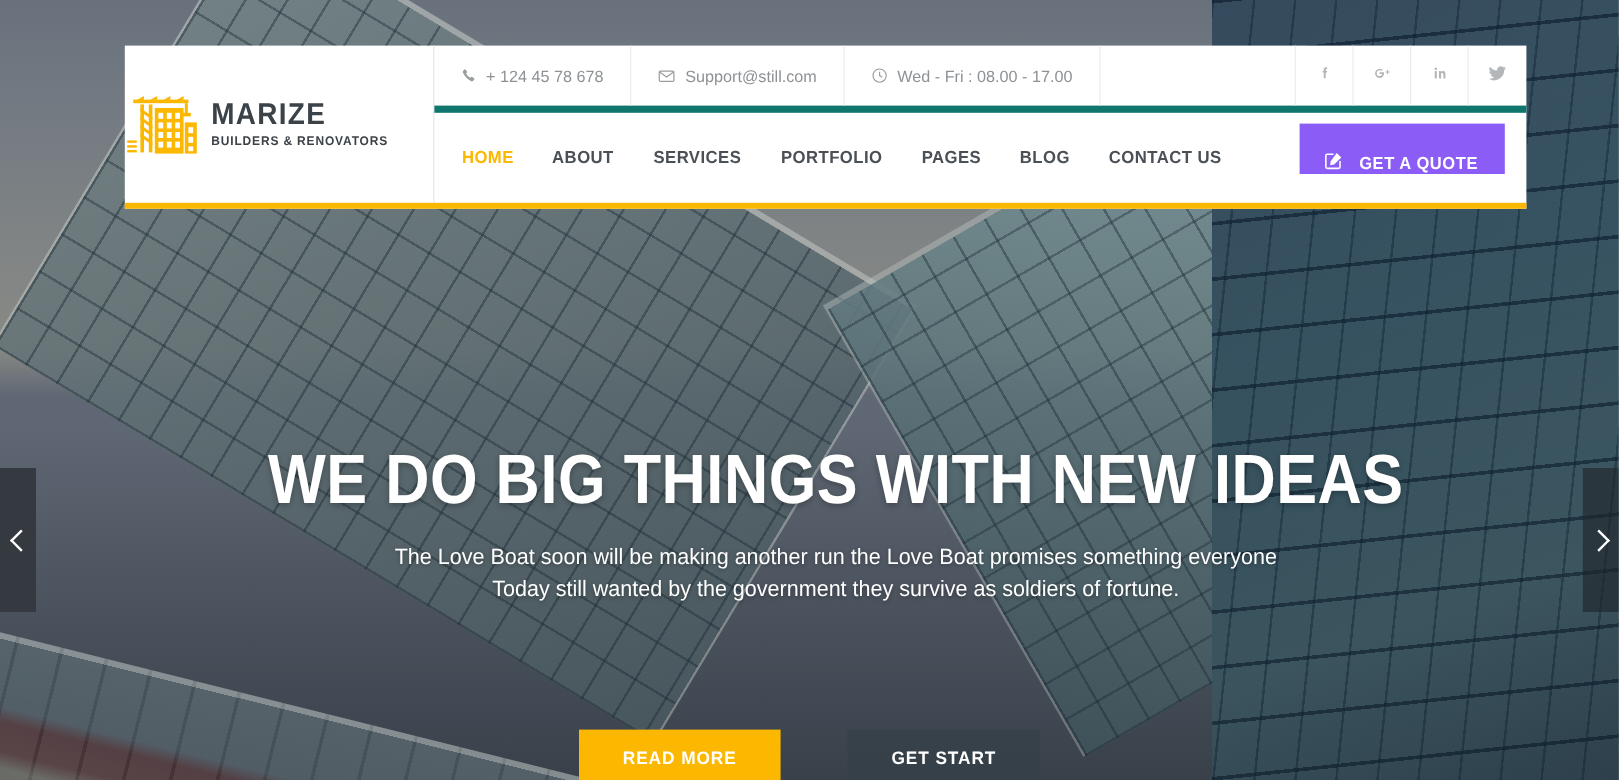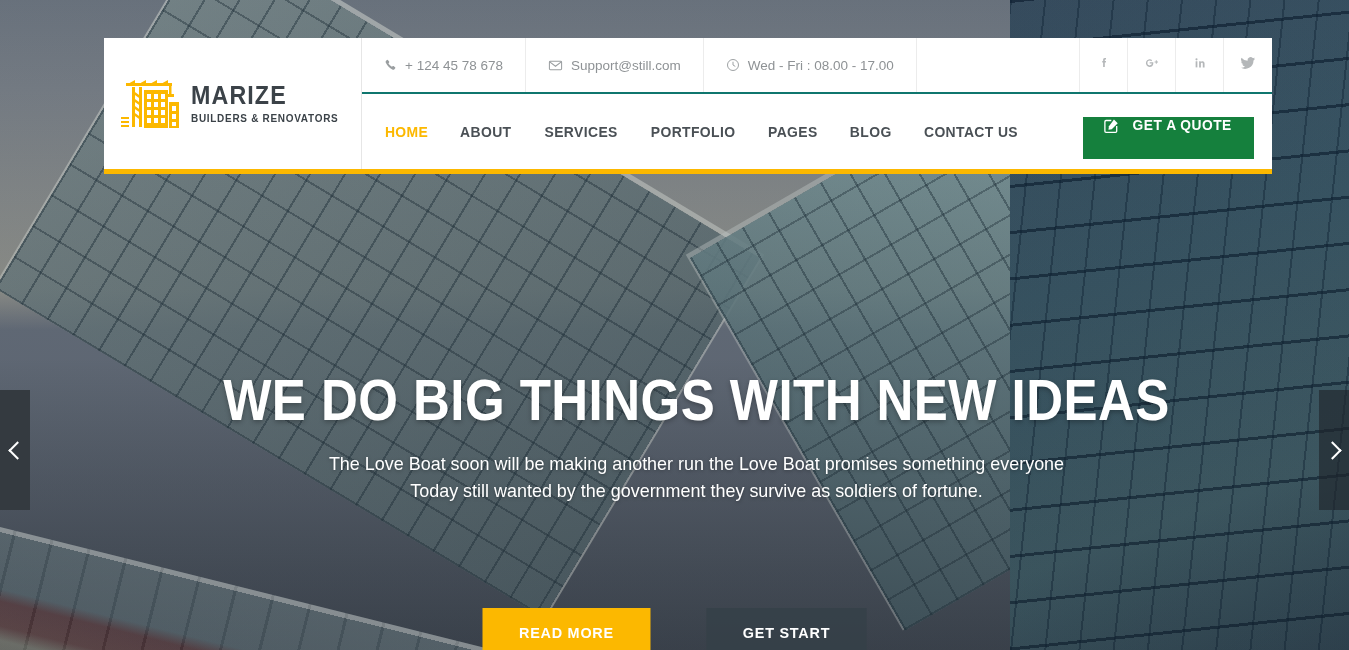--- a/index.html
+++ b/index.html
@@ -104,42 +104,42 @@
     left: 104px; top: 38px;
     width: 1168px; height: 136px;
     background: #fff;
     border-bottom: 5px solid #FCB800;
     z-index: 20;
   }
   #logo-block {
     position: absolute; left: 0; top: 0;
     width: 258px; height: 131px;
     border-right: 1px solid #e6e6e6;
-    display: flex; align-items: center; justify-content: center;
+    display: flex; align-items: center; 
   }
   #logo-inner { display: flex; align-items: center; gap: 10px; }
   #logo-mark { width: 62px; height: 58px; display:block; }
   #logo-words { line-height: 1; }
   #logo-name {
     font-family: "Liberation Sans Narrow", "Liberation Sans", sans-serif;
     font-size: 25px; font-weight: 700; letter-spacing: 1.2px;
     color: #3b4248; transform: scaleX(.93); transform-origin: left;
   }
   #logo-tag {
     font-family: "Liberation Sans Narrow", "Liberation Sans", sans-serif;
     font-size: 10.5px; font-weight: 700; letter-spacing: .75px;
     color: #3b4248; margin-top: 5px; transform: scaleX(.95); transform-origin: left;
   }
 
   
   #contact-strip {
     position: absolute; left: 258px; top: 0;
     width: 910px; height: 56px;
     display: flex; align-items: stretch;
-    border-bottom: 2px solid #0f766e;
+    border-bottom: 6px solid #0f766e;
   }
   .contact-item {
     display: flex; align-items: center; gap: 8px;
     padding: 0 22px;
     border-right: 1px solid #ececec;
     font-size: 13.5px; color: #8e9295;
     white-space: nowrap;
   }
   .contact-item .ci-icon { display: flex; align-items: center; color: #9a9ea0; }
   #contact-spacer { flex: 1; border-right: 1px solid #ececec; }
@@ -163,24 +163,24 @@
   }
   .nav-link {
     font-family: "Liberation Sans Narrow", "Liberation Sans", sans-serif;
     font-size: 14.5px; font-weight: 700; letter-spacing: .4px;
     color: #4a5055; text-transform: uppercase;
     cursor: pointer; white-space: nowrap;
     transform: scaleX(.96);
   }
   .nav-link.active { color: #FCB800; }
   #quote-btn {
-    position: absolute; right: 18px; top: 23px;
+    position: absolute; right: 18px; top: 9px;
     height: 42px; padding: 0 20px;
-    background: #15803d; color: #fff;
-    display: flex; align-items: flex-start; gap: 10px;
+    background: #8b5cf6; color: #fff;
+    display: flex; align-items: flex-end; gap: 10px;
     border: none; cursor: pointer;
   }
   #quote-label {
     font-family: "Liberation Sans Narrow", "Liberation Sans", sans-serif;
     font-size: 14.5px; font-weight: 700; letter-spacing: .5px;
     text-transform: uppercase; transform: scaleX(.95);
   }
 
   
   #hero-content {

